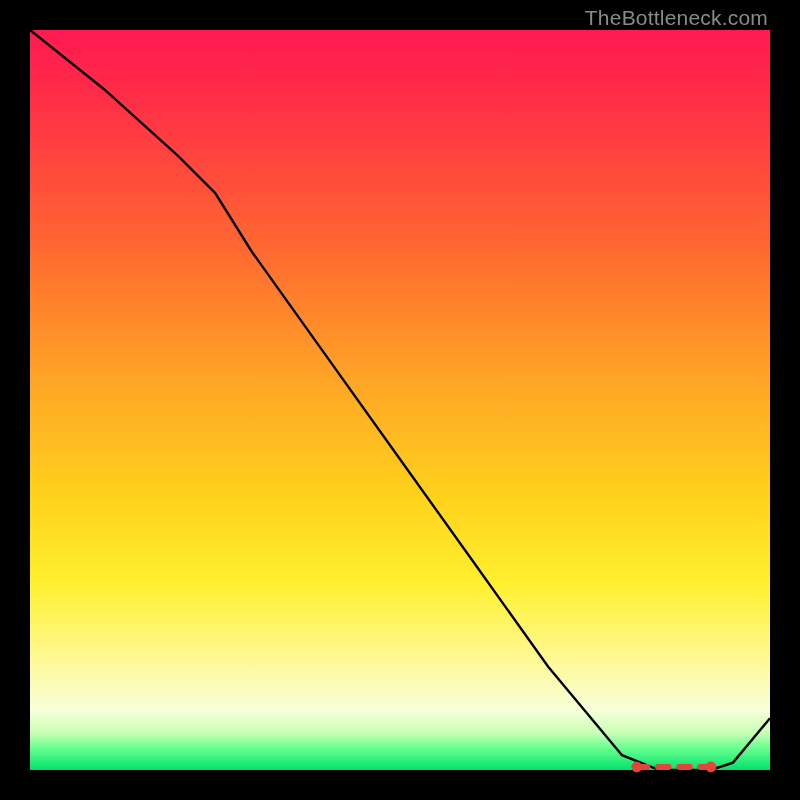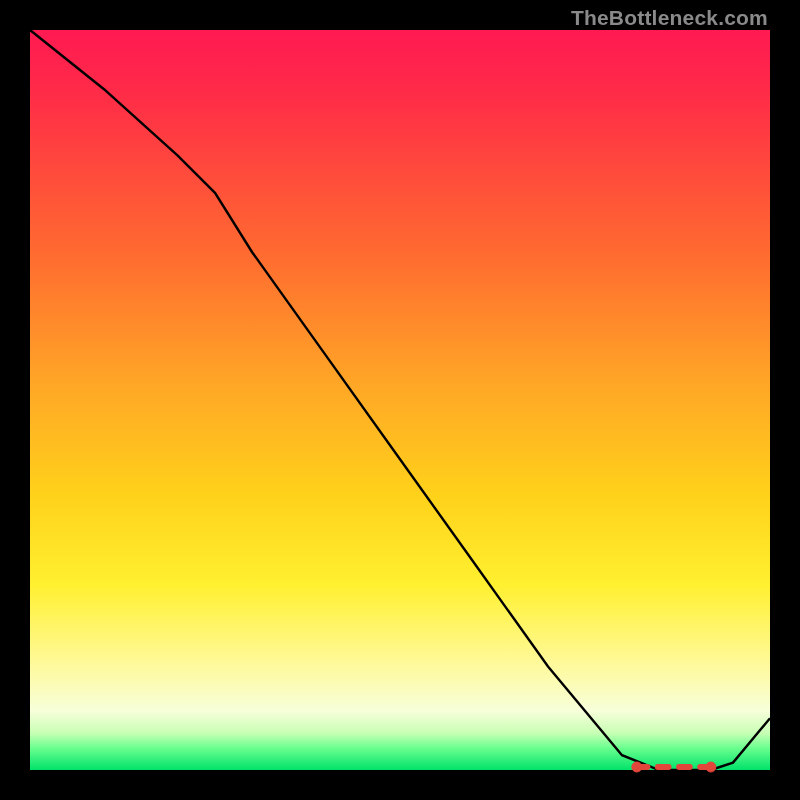--- a/index.html
+++ b/index.html
@@ -40,21 +40,21 @@
       #6bff8f 97%,
       #00e26a 100%
     );
   }
   .attribution {
     position: absolute;
     top: 6px;
     right: 32px;
     color: #8a8a8a;
     font-size: 21px;
-    font-weight: 700;
+    font-weight: 400;
     letter-spacing: 0.2px;
   }
   svg.overlay {
     position: absolute;
     left: 30px;
     top: 30px;
     width: 740px;
     height: 740px;
     overflow: visible;
   }

